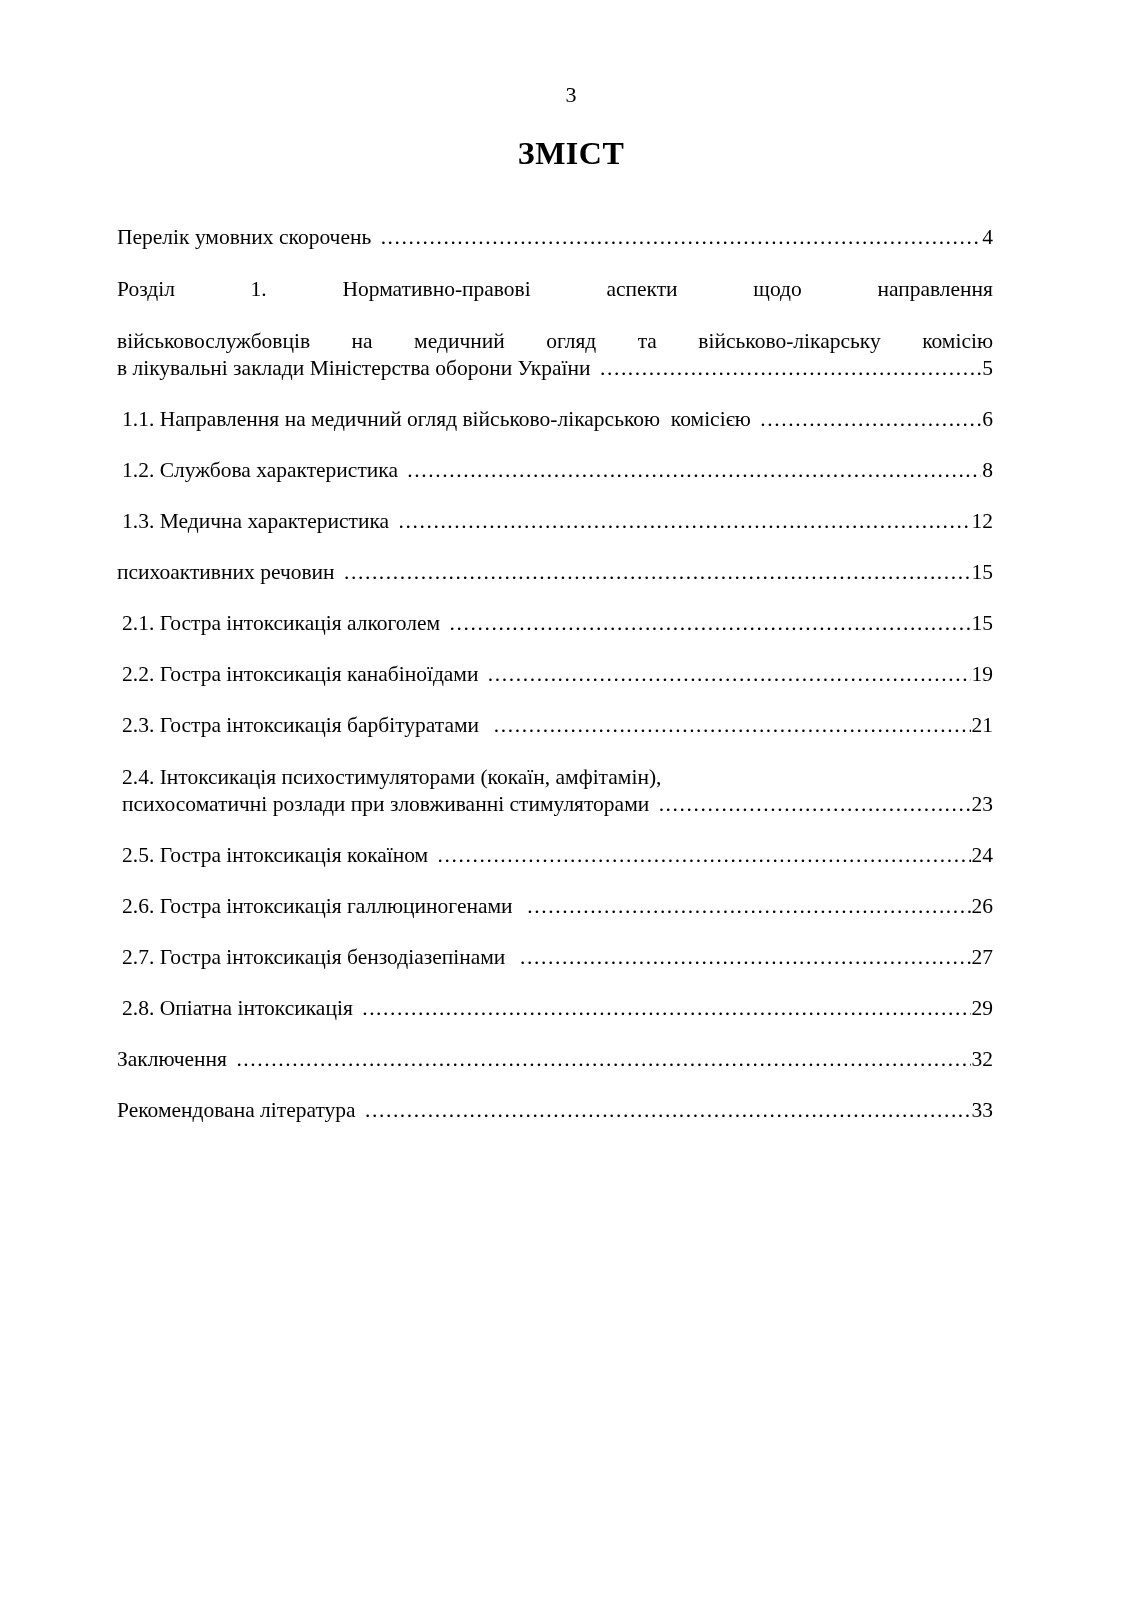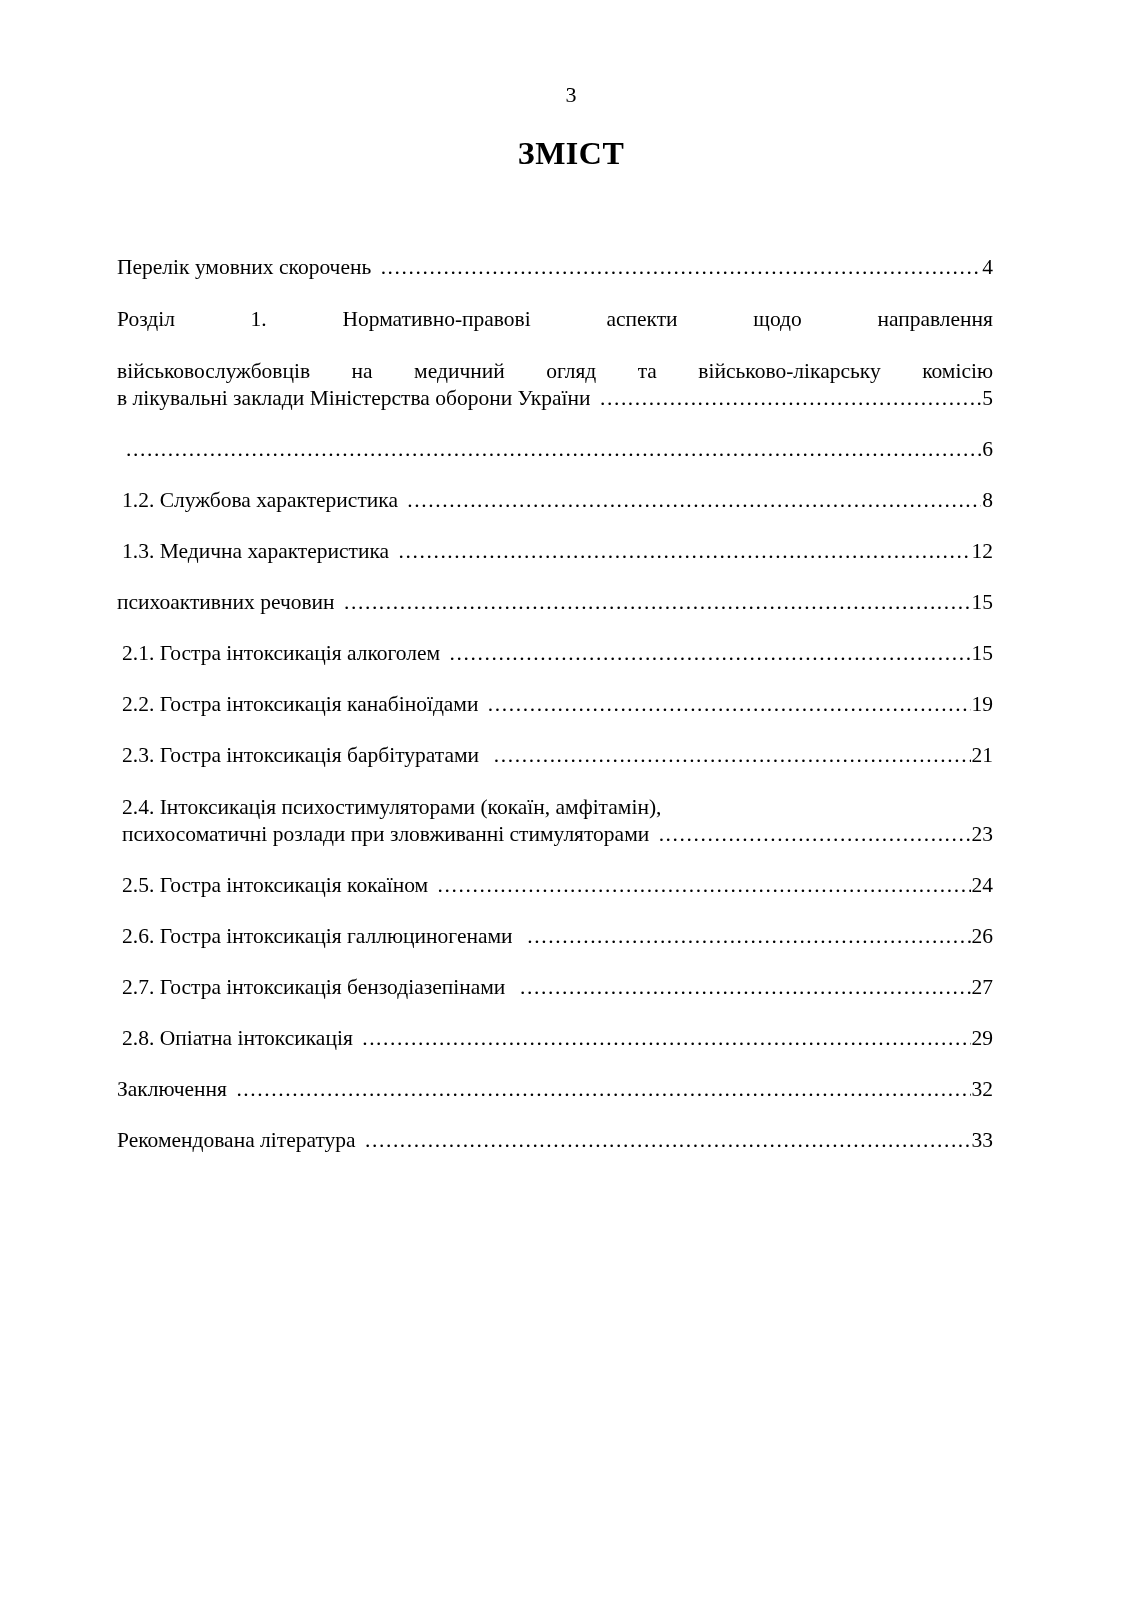--- a/index.html
+++ b/index.html
@@ -43,21 +43,21 @@
     text-align: center;
     font-size: 32px;
     line-height: 30px;
     font-weight: bold;
     letter-spacing: 0.5px;
   }
 
   
   .toc {
     position: absolute;
-    top: 254px;
+    top: 224px;
     left: 117px;
     width: 876px;
   }
 
   .toc-entry {
     margin-bottom: 24px;
     font-size: 21.5px;
     line-height: 27px;
   }
   .toc-entry:last-child { margin-bottom: 13px; }
@@ -122,20 +122,21 @@
         <div class="wrap-line justified">Розділ 1. Нормативно-правові аспекти щодо направлення</div>
         <div class="wrap-line justified">військовослужбовців на медичний огляд та військово-лікарську комісію</div>
         <div class="leader-row">
           <span class="leader-text">в лікувальні заклади Міністерства оборони України </span>
           <span class="leader-dots">...................................................................................................................................................................................................................................................................</span>
           <span class="leader-page">5</span>
         </div>
       </div>
       <div class="toc-entry level-sub">
         <div class="leader-row">
+          <span class="leader-text">1.1. Направлення на медичний огляд військово-лікарською  комісією </span>
           <span class="leader-dots">...................................................................................................................................................................................................................................................................</span>
           <span class="leader-page">6</span>
         </div>
       </div>
       <div class="toc-entry level-sub">
         <div class="leader-row">
           <span class="leader-text">1.2. Службова характеристика </span>
           <span class="leader-dots">...................................................................................................................................................................................................................................................................</span>
           <span class="leader-page">8</span>
         </div>

